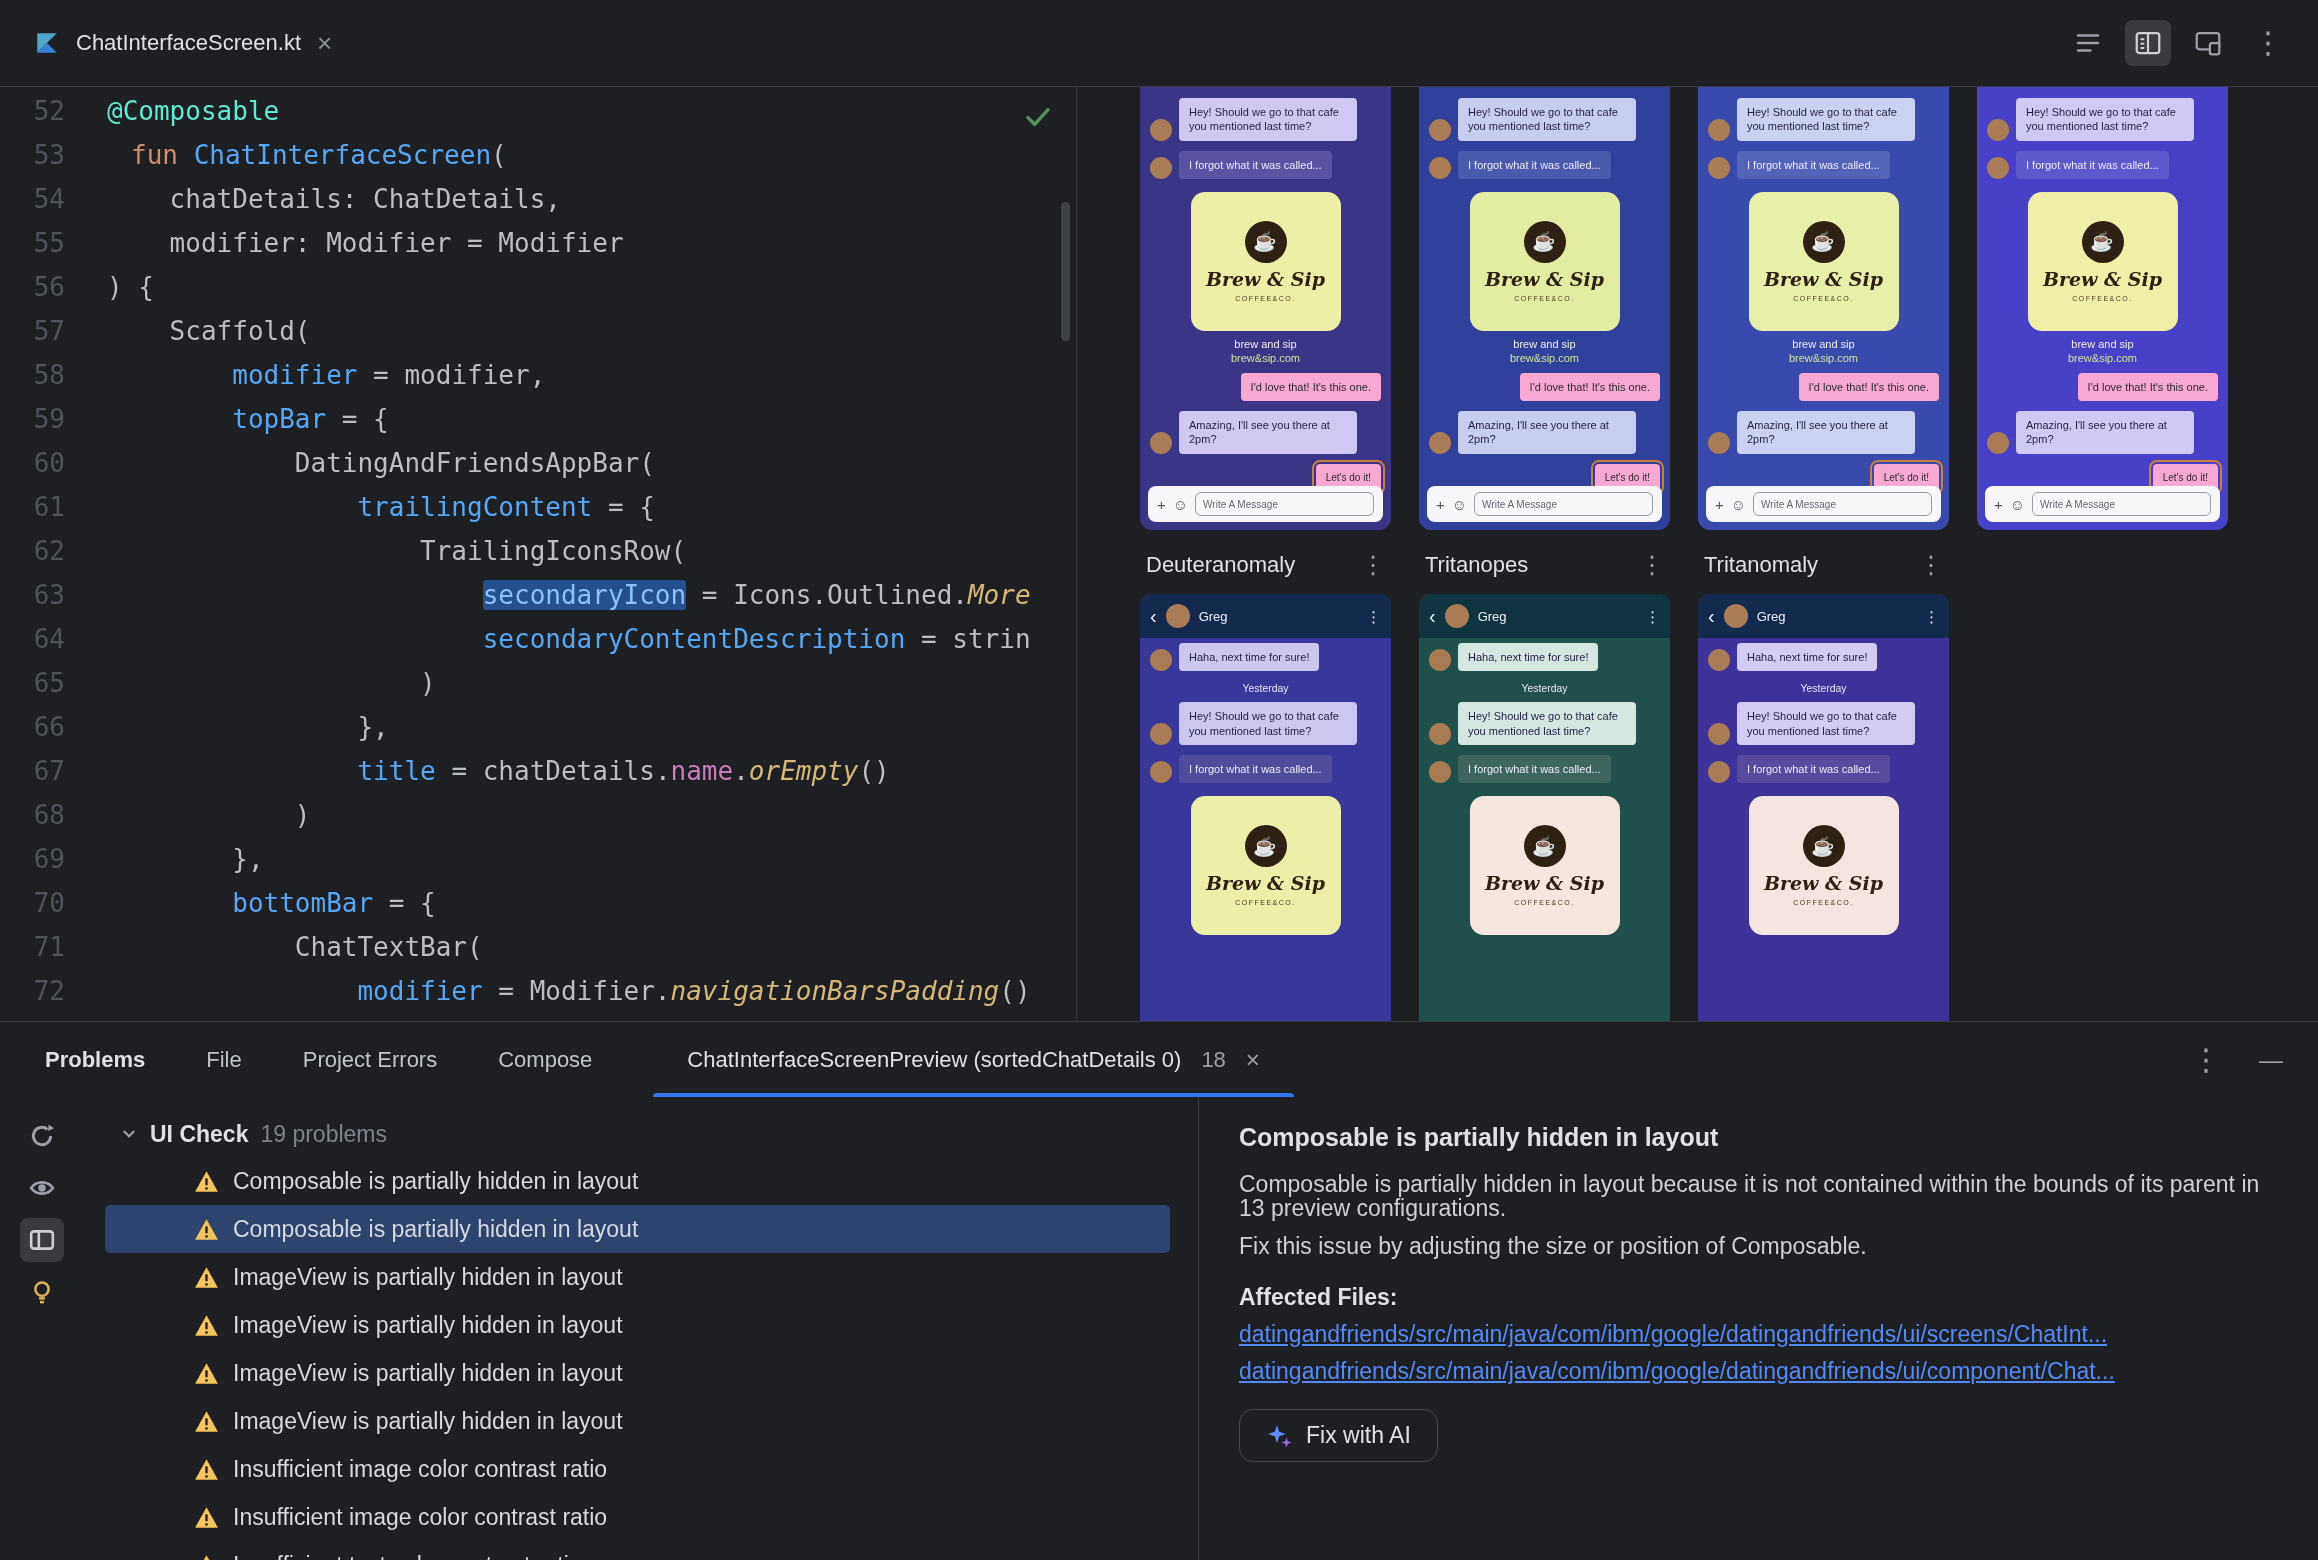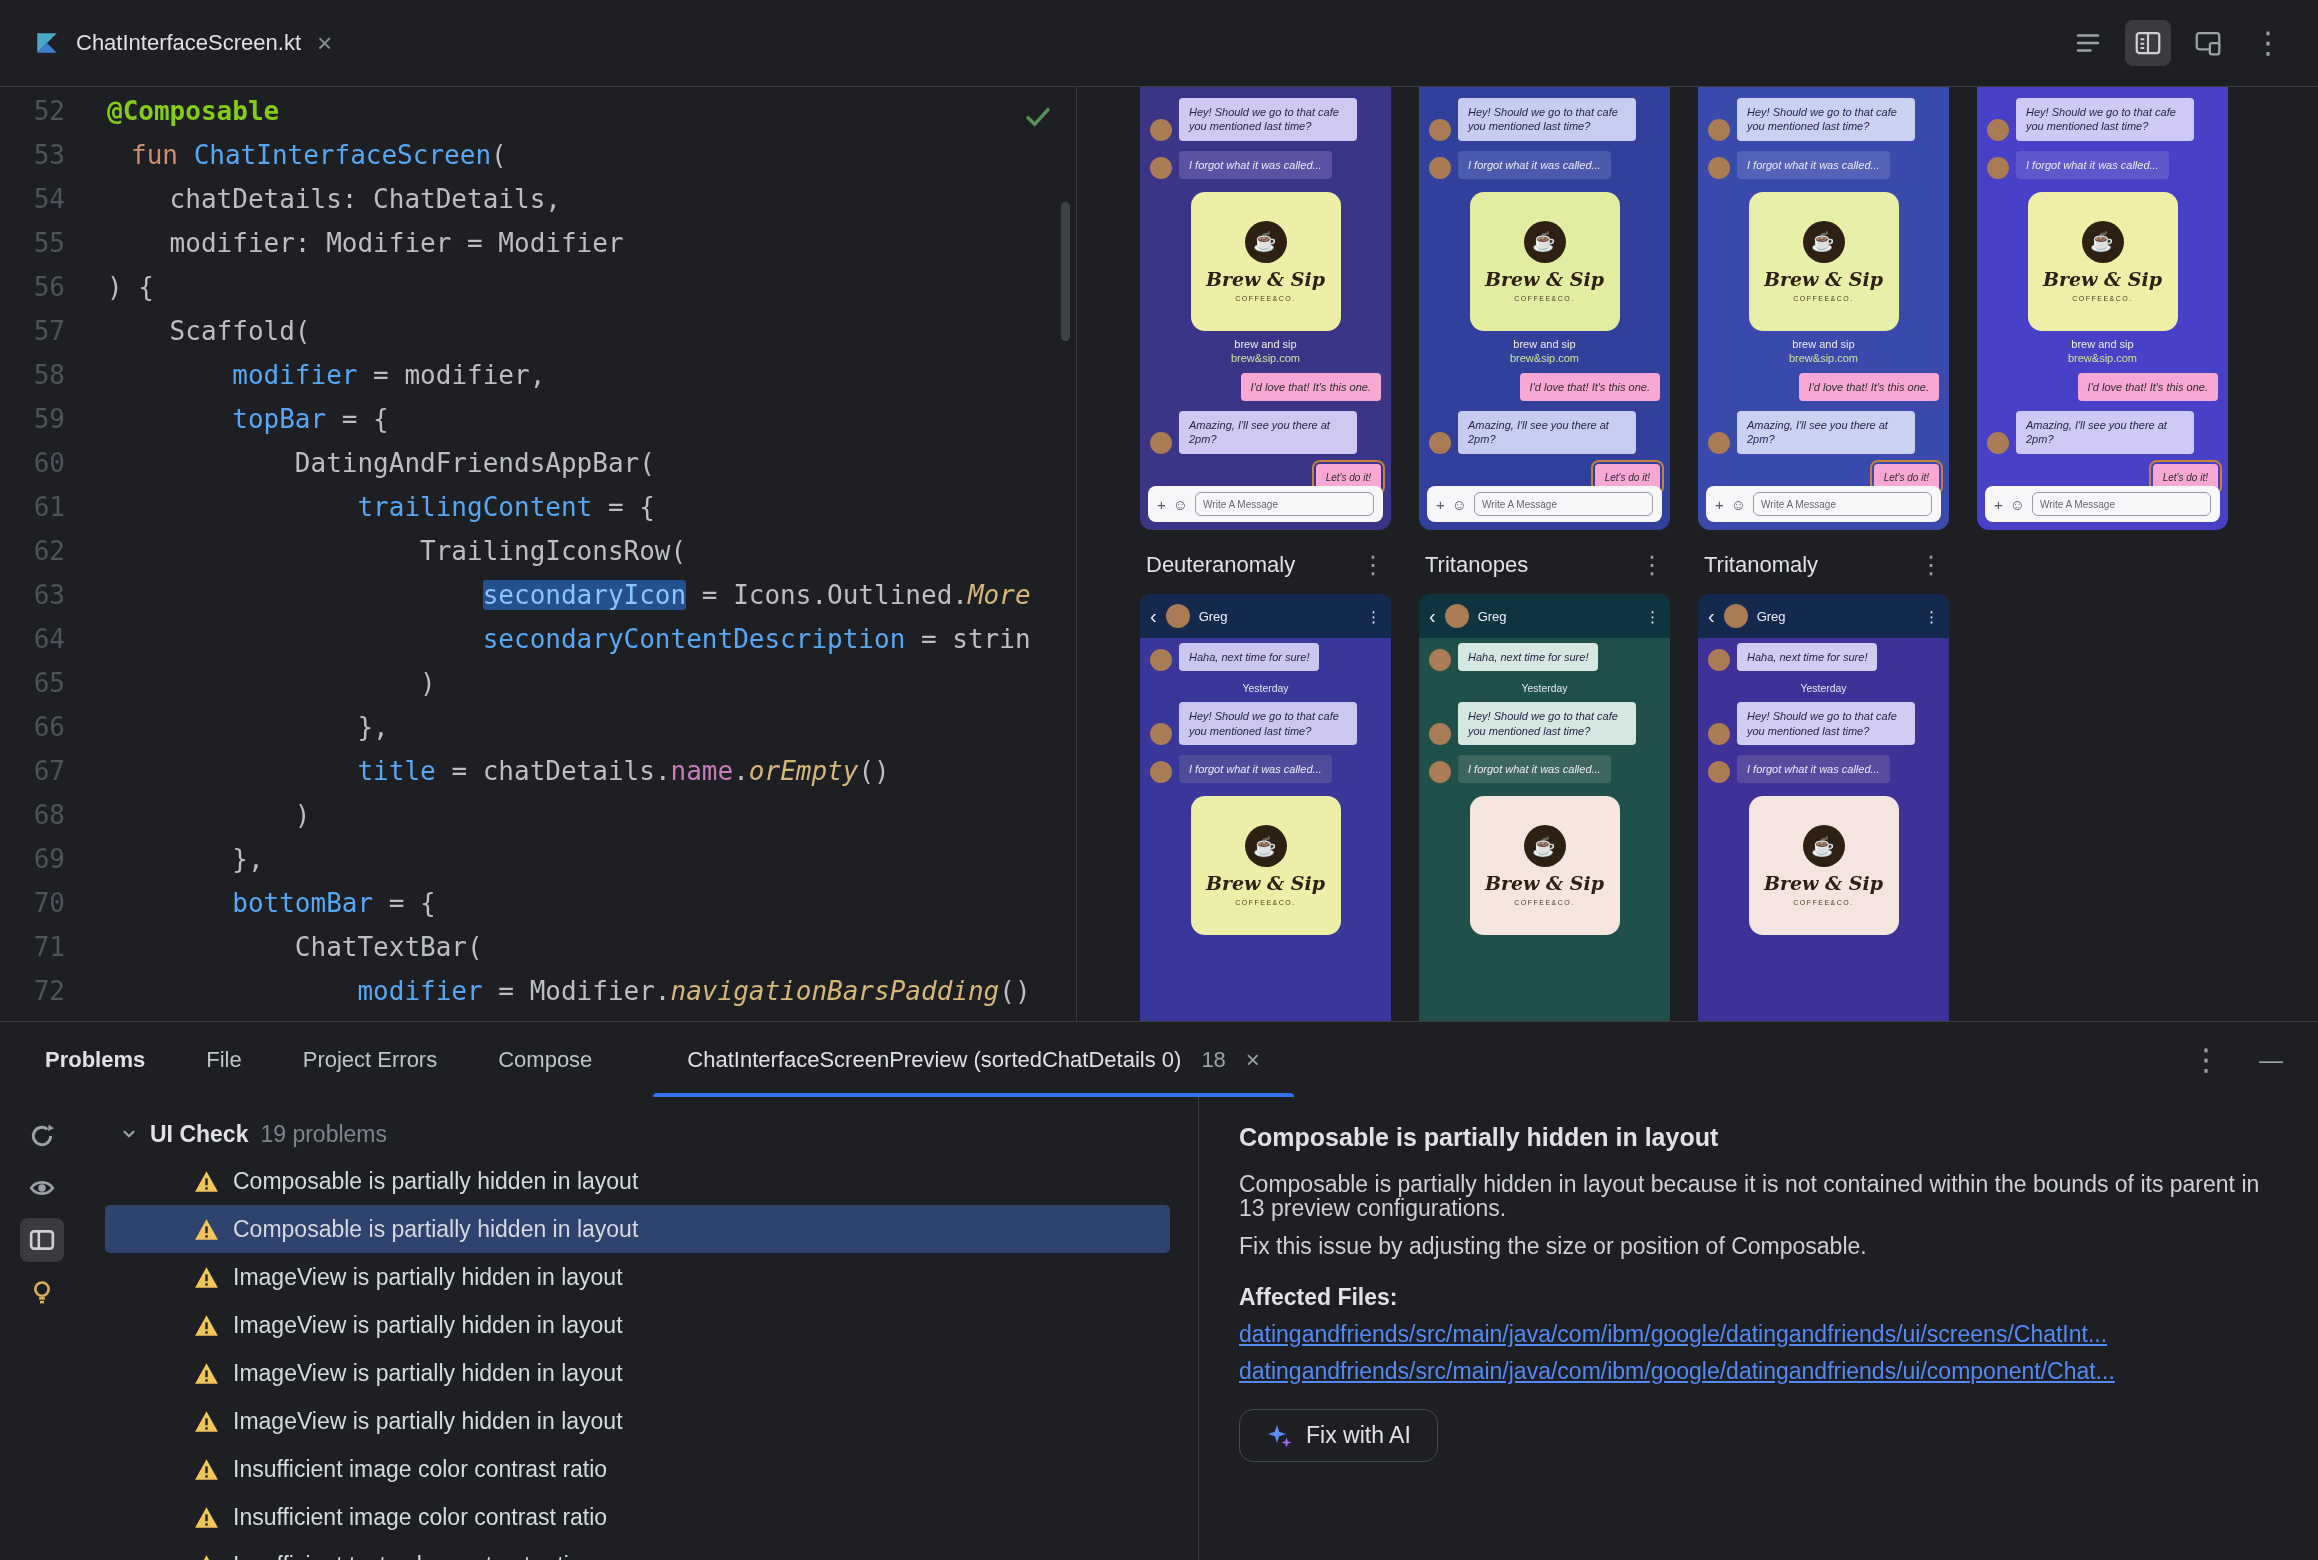--- a/index.html
+++ b/index.html
@@ -18,21 +18,21 @@
   .kebab{font-size:30px;color:#9DA0A8;line-height:1;}
 
   
   .main{display:flex;height:934px;}
   .editor{width:1077px;flex:none;border-right:1px solid #393B40;position:relative;overflow:hidden;background:#1E1F22;}
   .edbody{display:flex;padding-top:2px;}
   .gutter{width:107px;flex:none;text-align:right;padding-right:42px;}
   .lnum{height:44px;line-height:44px;font-family:"DejaVu Sans Mono",monospace;font-size:26px;color:#4E535C;}
   .code{flex:1;overflow:hidden;}
   .cline{height:44px;line-height:44px;font-family:"DejaVu Sans Mono",monospace;font-size:26px;white-space:pre;}
-  .tk-ann{color:#84cc16;font-weight:bold;}
+  .tk-ann{color:#5eead4;}
   .tk-kw{color:#CF8E6D;margin-left:24px;}
   .tk-fn{color:#56A8F5;}
   .tk-arg{color:#56A8F5;}
   .tk-pl{color:#BCBEC4;}
   .tk-prop{color:#C77DBB;}
   .tk-ext{color:#D5B778;font-style:italic;}
   .tk-sel{color:#8CC3FF;background:#24508F;border-radius:3px;}
   .okcheck{position:absolute;top:14px;right:22px;width:32px;height:32px;}
   .scrollthumb{position:absolute;right:6px;top:115px;width:9px;height:139px;border-radius:5px;background:#5A5D63;opacity:.55;}
 
@@ -49,21 +49,21 @@
   .phone{width:251px;position:relative;overflow:hidden;background:var(--bg);flex:none;}
   .ptop{height:443px;border-radius:0 0 12px 12px;padding-top:6px;}
   .pbot{height:446px;border-radius:12px 12px 0 0;}
   .plabels{display:flex;gap:28px;margin:20px 0 14px;height:30px;}
   .plabel{width:251px;flex:none;display:flex;align-items:center;justify-content:space-between;padding:0 6px;}
   .plabel-text{font-size:22px;color:#DFE1E5;}
   .pmenu{color:#9DA0A8;font-size:24px;line-height:1;}
   .msgrow{display:flex;align-items:flex-end;gap:7px;padding:5px 10px;}
   .msgrow.right{justify-content:flex-end;}
   .avatar{width:22px;height:22px;border-radius:50%;background:#A97C55;flex:none;}
-  .bubble{border-radius:4px;padding:7px 10px;font-size:11px;line-height:1.3;max-width:178px;font-style:italic;}
+  .bubble{border-radius:4px;padding:7px 10px;font-size:11px;line-height:1.3;max-width:178px;}
   .bubble.light{background:var(--light);color:#221F45;}
   .bubble.dark{background:var(--dark);color:#EDEBF8;}
   .bubble.white{background:#f9a8d4;color:#2B2B33;}
   .bubble.flag{outline:2px solid #C9803C;outline-offset:2px;font-size:10px;}
   .cardwrap{width:150px;margin:8px auto 4px;text-align:center;}
   .cardimg{height:139px;background:var(--card);border-radius:14px;display:flex;flex-direction:column;align-items:center;justify-content:center;gap:5px;}
   .logo-circle{width:42px;height:42px;border-radius:50%;background:#2E2114;color:#F6EFC9;display:flex;align-items:center;justify-content:center;font-size:19px;}
   .card-title{font-family:"DejaVu Serif",serif;font-style:italic;font-weight:bold;font-size:19px;color:#2E2114;}
   .card-sub{font-size:7px;letter-spacing:1.5px;color:#4A3A20;}
   .card-name{font-size:11px;color:#F0EFE8;margin-top:7px;}

